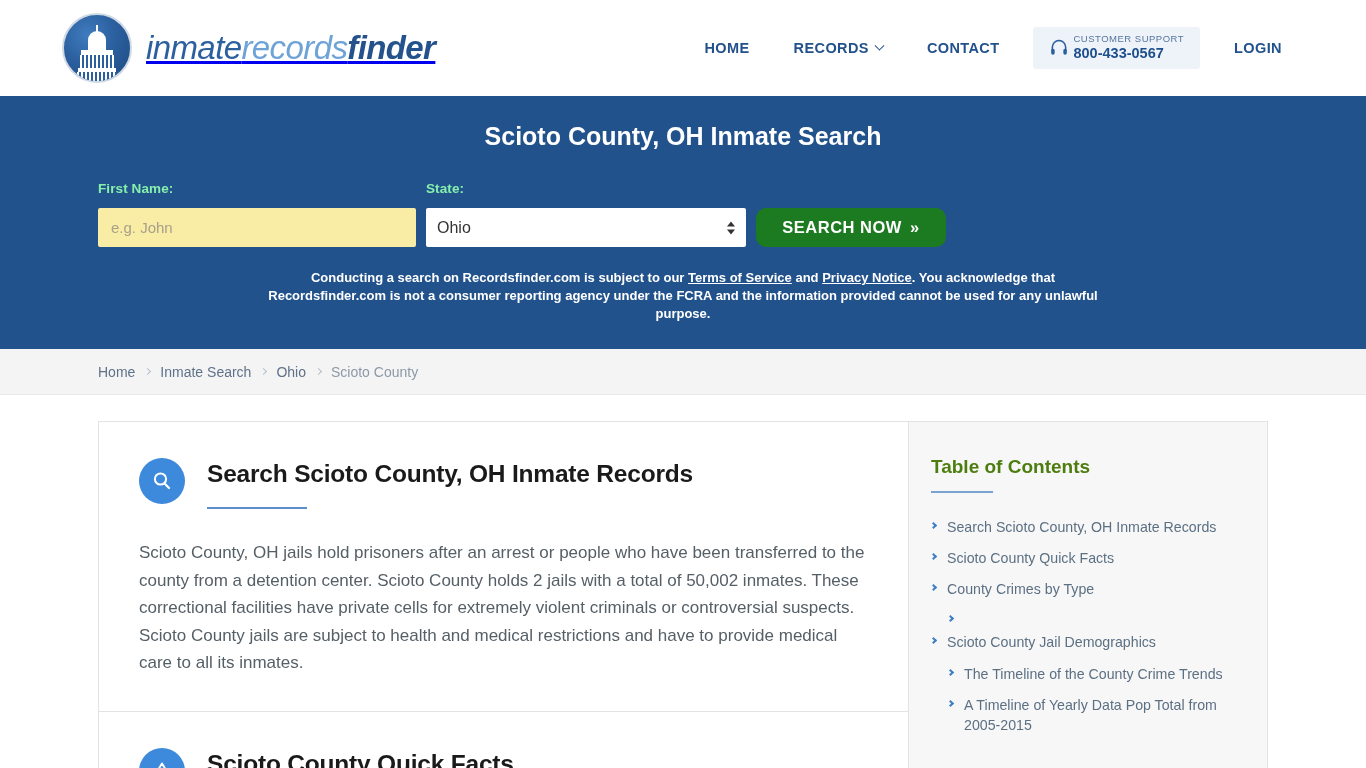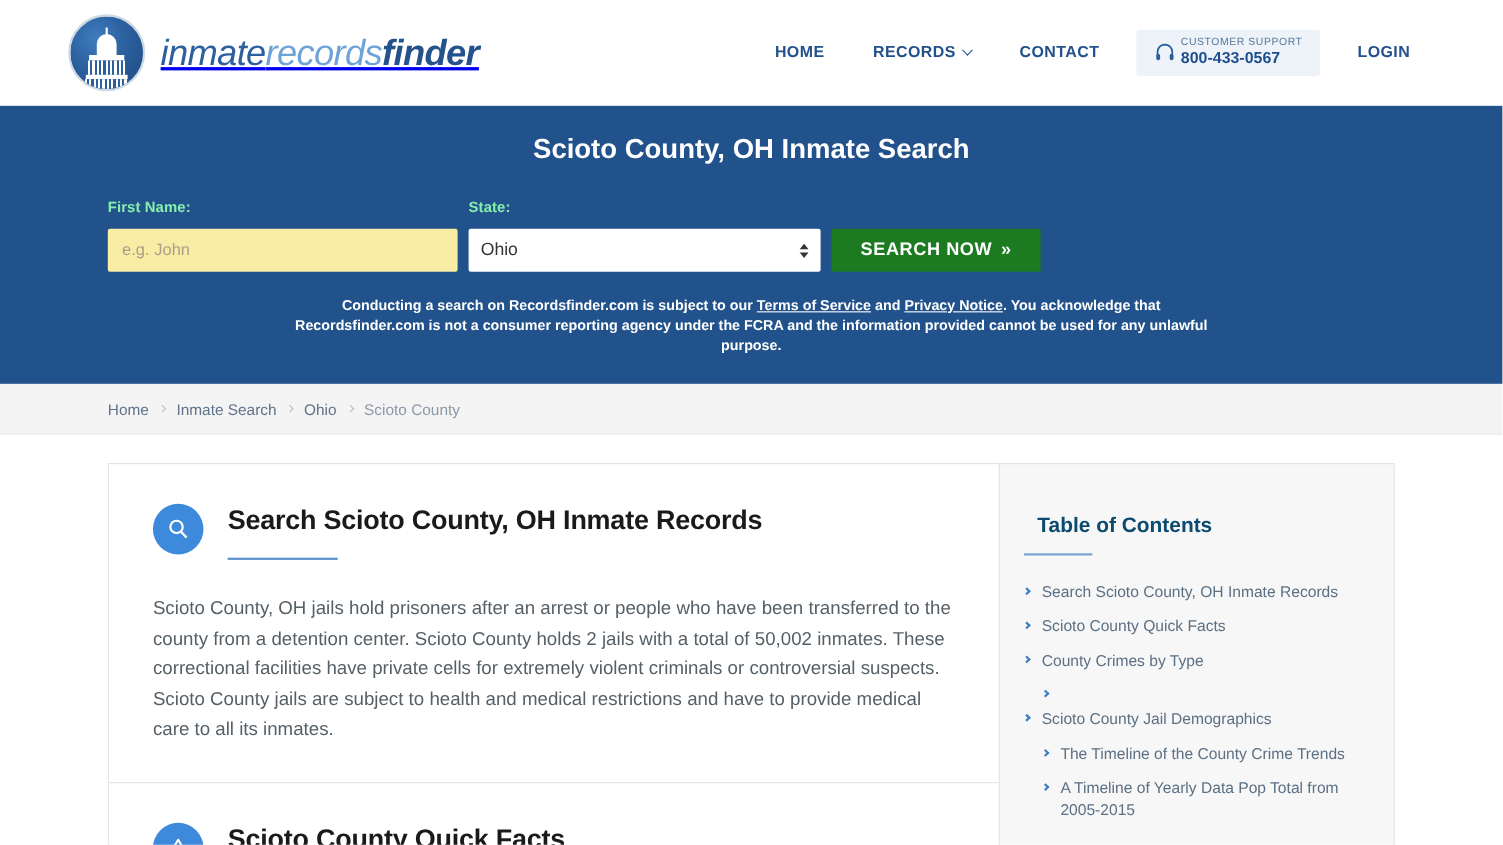--- a/index.html
+++ b/index.html
@@ -137,21 +137,21 @@
   }
   .sel-arrows {
     position: absolute; right: 11px; top: 50%; transform: translateY(-50%);
     display: flex; flex-direction: column; gap: 3px; pointer-events: none;
   }
   .ar-up { width:0;height:0;border-left:4px solid transparent;border-right:4px solid transparent;border-bottom:5px solid #333; }
   .ar-dn { width:0;height:0;border-left:4px solid transparent;border-right:4px solid transparent;border-top:5px solid #333; }
   .search-btn {
     height: 39px; min-width: 190px;
     background: #1c7a20; color: #ffffff;
-    border: none; border-radius: 0; cursor: pointer;
+    border: none; border-radius: 10px; cursor: pointer;
     font-size: 16.5px; font-weight: bold; letter-spacing: 0.5px;
     font-family: "Liberation Sans", sans-serif;
     display: flex; align-items: center; justify-content: center; gap: 8px;
   }
   .disclaimer {
     color: #ffffff; font-size: 13px; line-height: 1.38;
     text-align: center; max-width: 860px;
     margin: 22px auto 0; font-weight: bold;
   }
   .disclaimer a { color: #ffffff; text-decoration: underline; }
@@ -205,21 +205,21 @@
     margin: 30px 0 0; font-size: 17px; line-height: 1.62; color: #555f66;
   }
 
   
   .sidebar {
     width: 360px; background: #f7f7f7;
     border: 1px solid #e3e3e3;
     padding: 34px 30px 20px 22px;
   }
   .toc-title {
-    font-size: 19px; font-weight: bold; color: #0c4a6e; margin: 12px;
+    font-size: 19px; font-weight: bold; color: #4d7c0f; margin: 0;
   }
   .toc-rule { width: 62px; height: 2px; background: #7ba3d2; margin: 13px 0 24px; }
   .toc-list { list-style: none; margin: 0; padding: 0; }
   .toc-item {
     display: flex; gap: 11px; margin-bottom: 11px; cursor: pointer;
     align-items: flex-start;
   }
   .toc-item.sub { padding-left: 17px; }
   .toc-chev {
     flex: none; margin-top: 6px;

